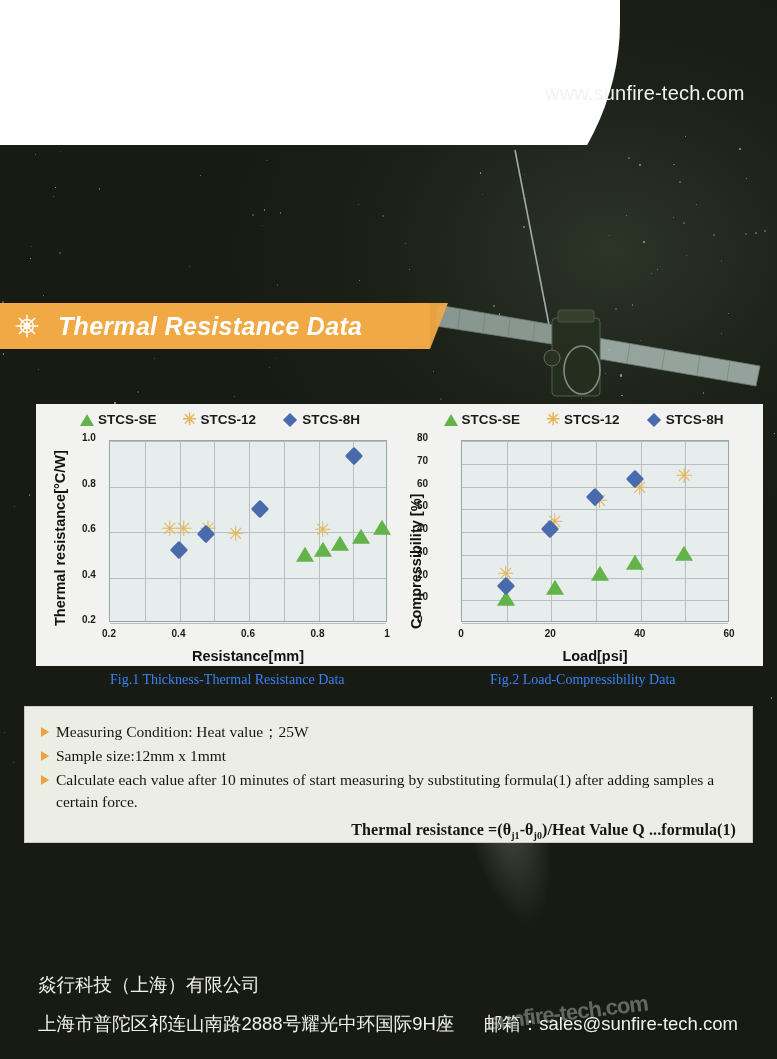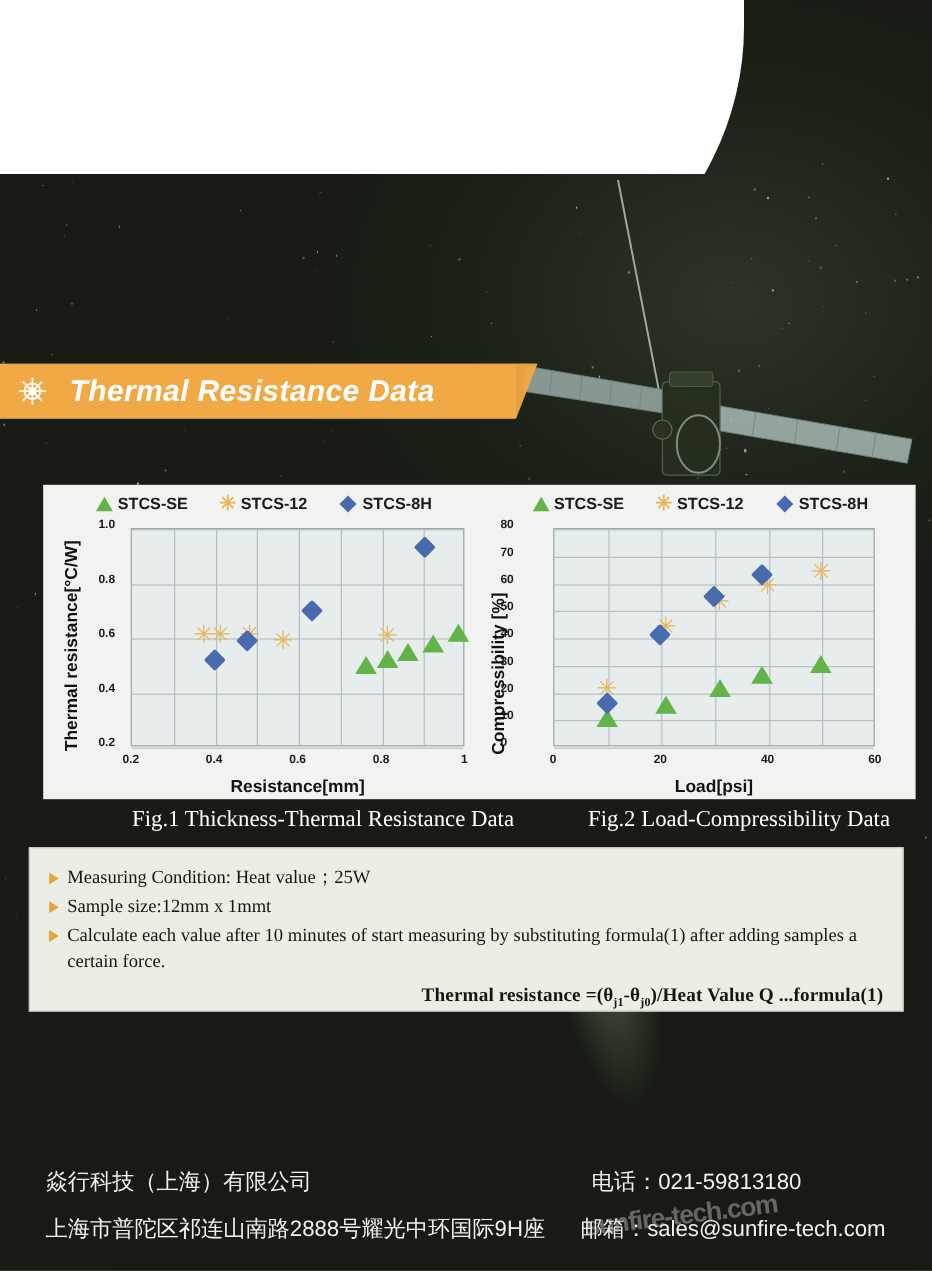--- a/index.html
+++ b/index.html
@@ -136,21 +136,21 @@
     transform: rotate(45deg); border-radius: 1.5px;
   }
   .pt.star6 {
     width: 20px; height: 20px; color: #e7b65a;
     font-size: 21px; line-height: 20px; text-align: center;
     font-weight: bold; font-family: "DejaVu Sans", sans-serif;
   }
   .fig-caption {
     position: absolute; top: 672px;
     font-family: "Liberation Serif", serif;
-    font-size: 19px; color: #ffffff; white-space: nowrap;
+    font-size: 14px; color: #3b82f6; white-space: nowrap;
   }
   
   .notes {
     position: absolute; left: 24px; top: 706px; width: 729px; height: 137px;
     background: #eceee6;
     border: 1px solid #c9ccc2;
     padding: 14px 16px 10px 16px;
     font-family: "Liberation Serif", serif;
     color: #16160f;
   }
@@ -382,20 +382,21 @@
       </g>
       <rect x="122" y="188" width="48" height="78" rx="4" fill="#26301f" stroke="#5d6b57" stroke-width="1"></rect>
       <rect x="128" y="180" width="36" height="12" rx="2" fill="#39452f" stroke="#5d6b57" stroke-width=".8"></rect>
       <ellipse cx="152" cy="240" rx="18" ry="24" fill="none" stroke="#93a399" stroke-width="1.6"></ellipse>
       <circle cx="122" cy="228" r="8" fill="#2b3524" stroke="#6d7b66" stroke-width="1"></circle>
     </g>
   </svg>
 
   <div class="header">
     <div class="header-arc"></div>
+    <div class="website">www.sunfire-tech.com</div>
   </div>
 
   <div class="banner-tail"></div>
   <div class="banner">
     <svg class="wheel" viewBox="0 0 32 32">
       <g stroke="#ffffff" stroke-width="1.8" fill="none">
         <circle cx="16" cy="16" r="8"></circle>
         <circle cx="16" cy="16" r="3.2" fill="#ffffff"></circle>
         <line x1="16" y1="2" x2="16" y2="30"></line>
         <line x1="2" y1="16" x2="30" y2="16"></line>
@@ -544,21 +545,20 @@
     </div>
     <div class="formula">
       <span>Thermal resistance =(θ</span><sub>j1</sub><span>-θ</span><sub>j0</sub><span>)/Heat Value Q ...formula(1)</span>
     </div>
   </div>
 
 
   <div class="contact">
     <div class="contact-row">
       <div class="contact-left">焱行科技（上海）有限公司</div>
-      <div class="contact-right">电话：021-59813180</div>
     </div>
     <div class="contact-row">
       <div class="contact-left">上海市普陀区祁连山南路2888号耀光中环国际9H座</div>
       <div class="contact-right">邮箱：sales@sunfire-tech.com</div>
     </div>
   </div>
   <div class="wm">sunfire-tech.com</div>
 
 </div>
 

